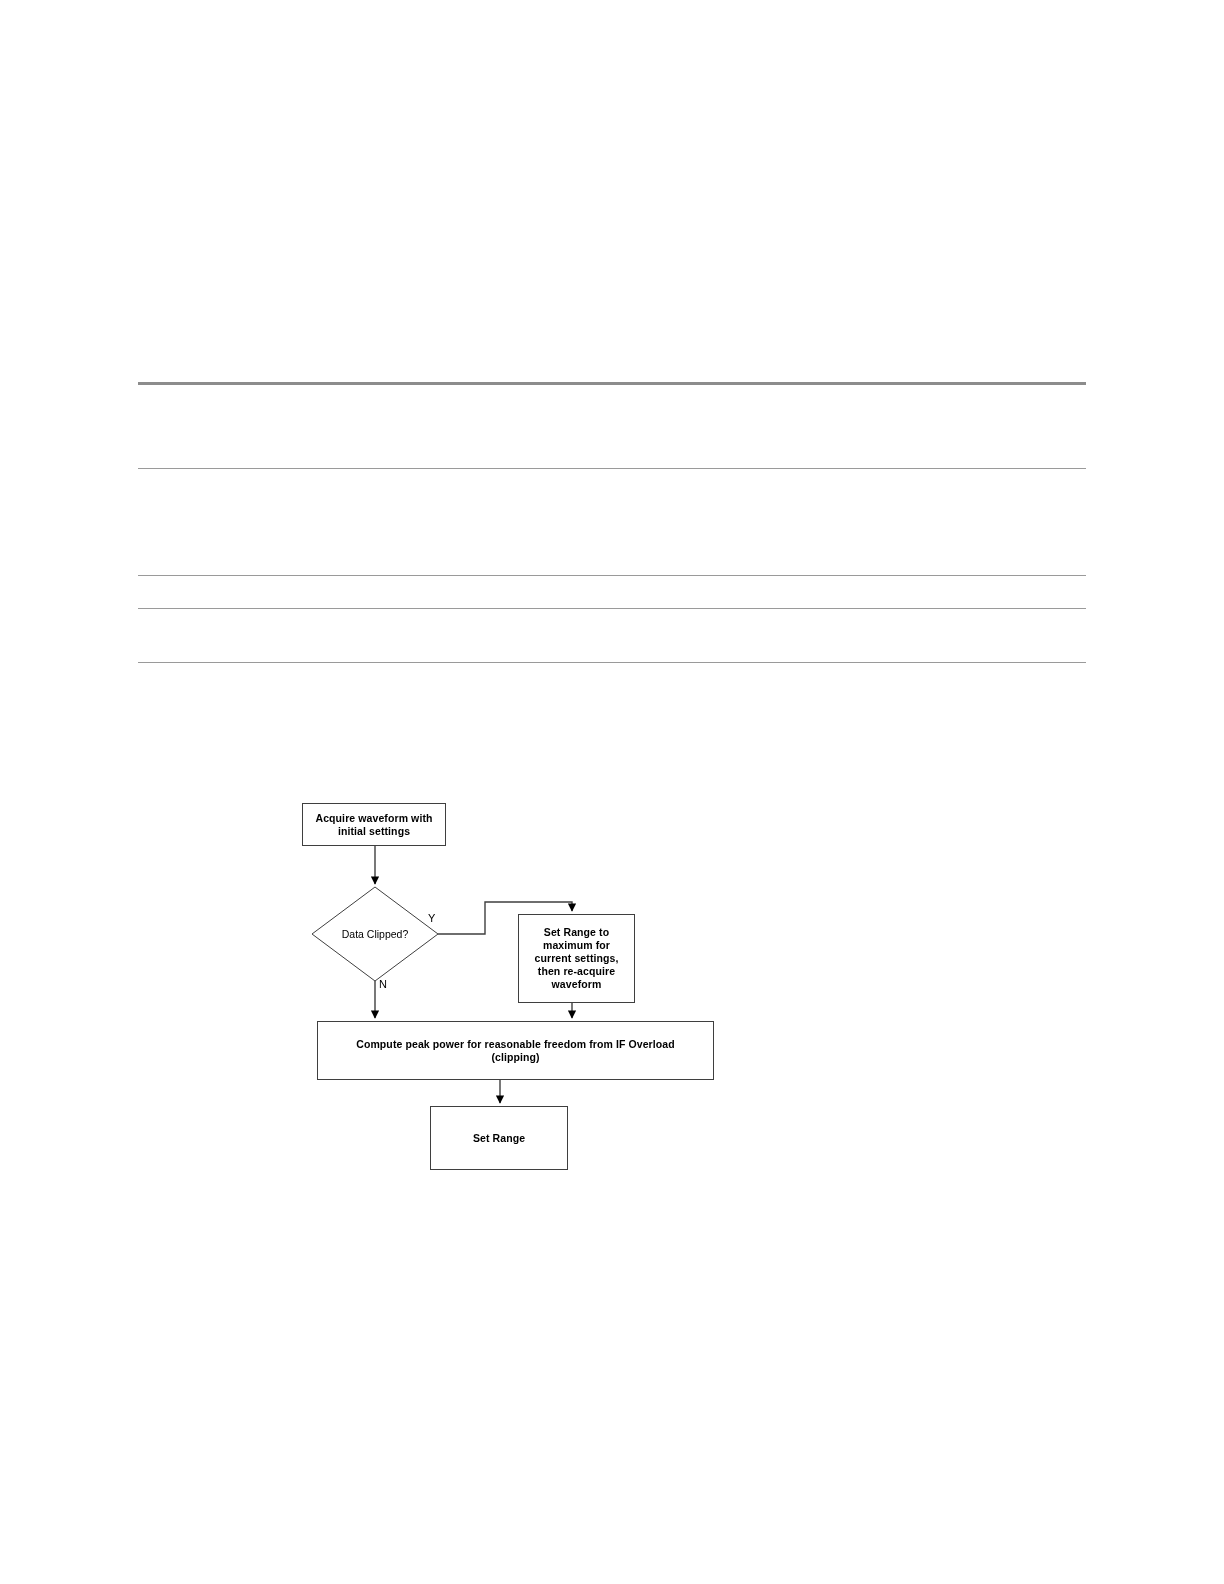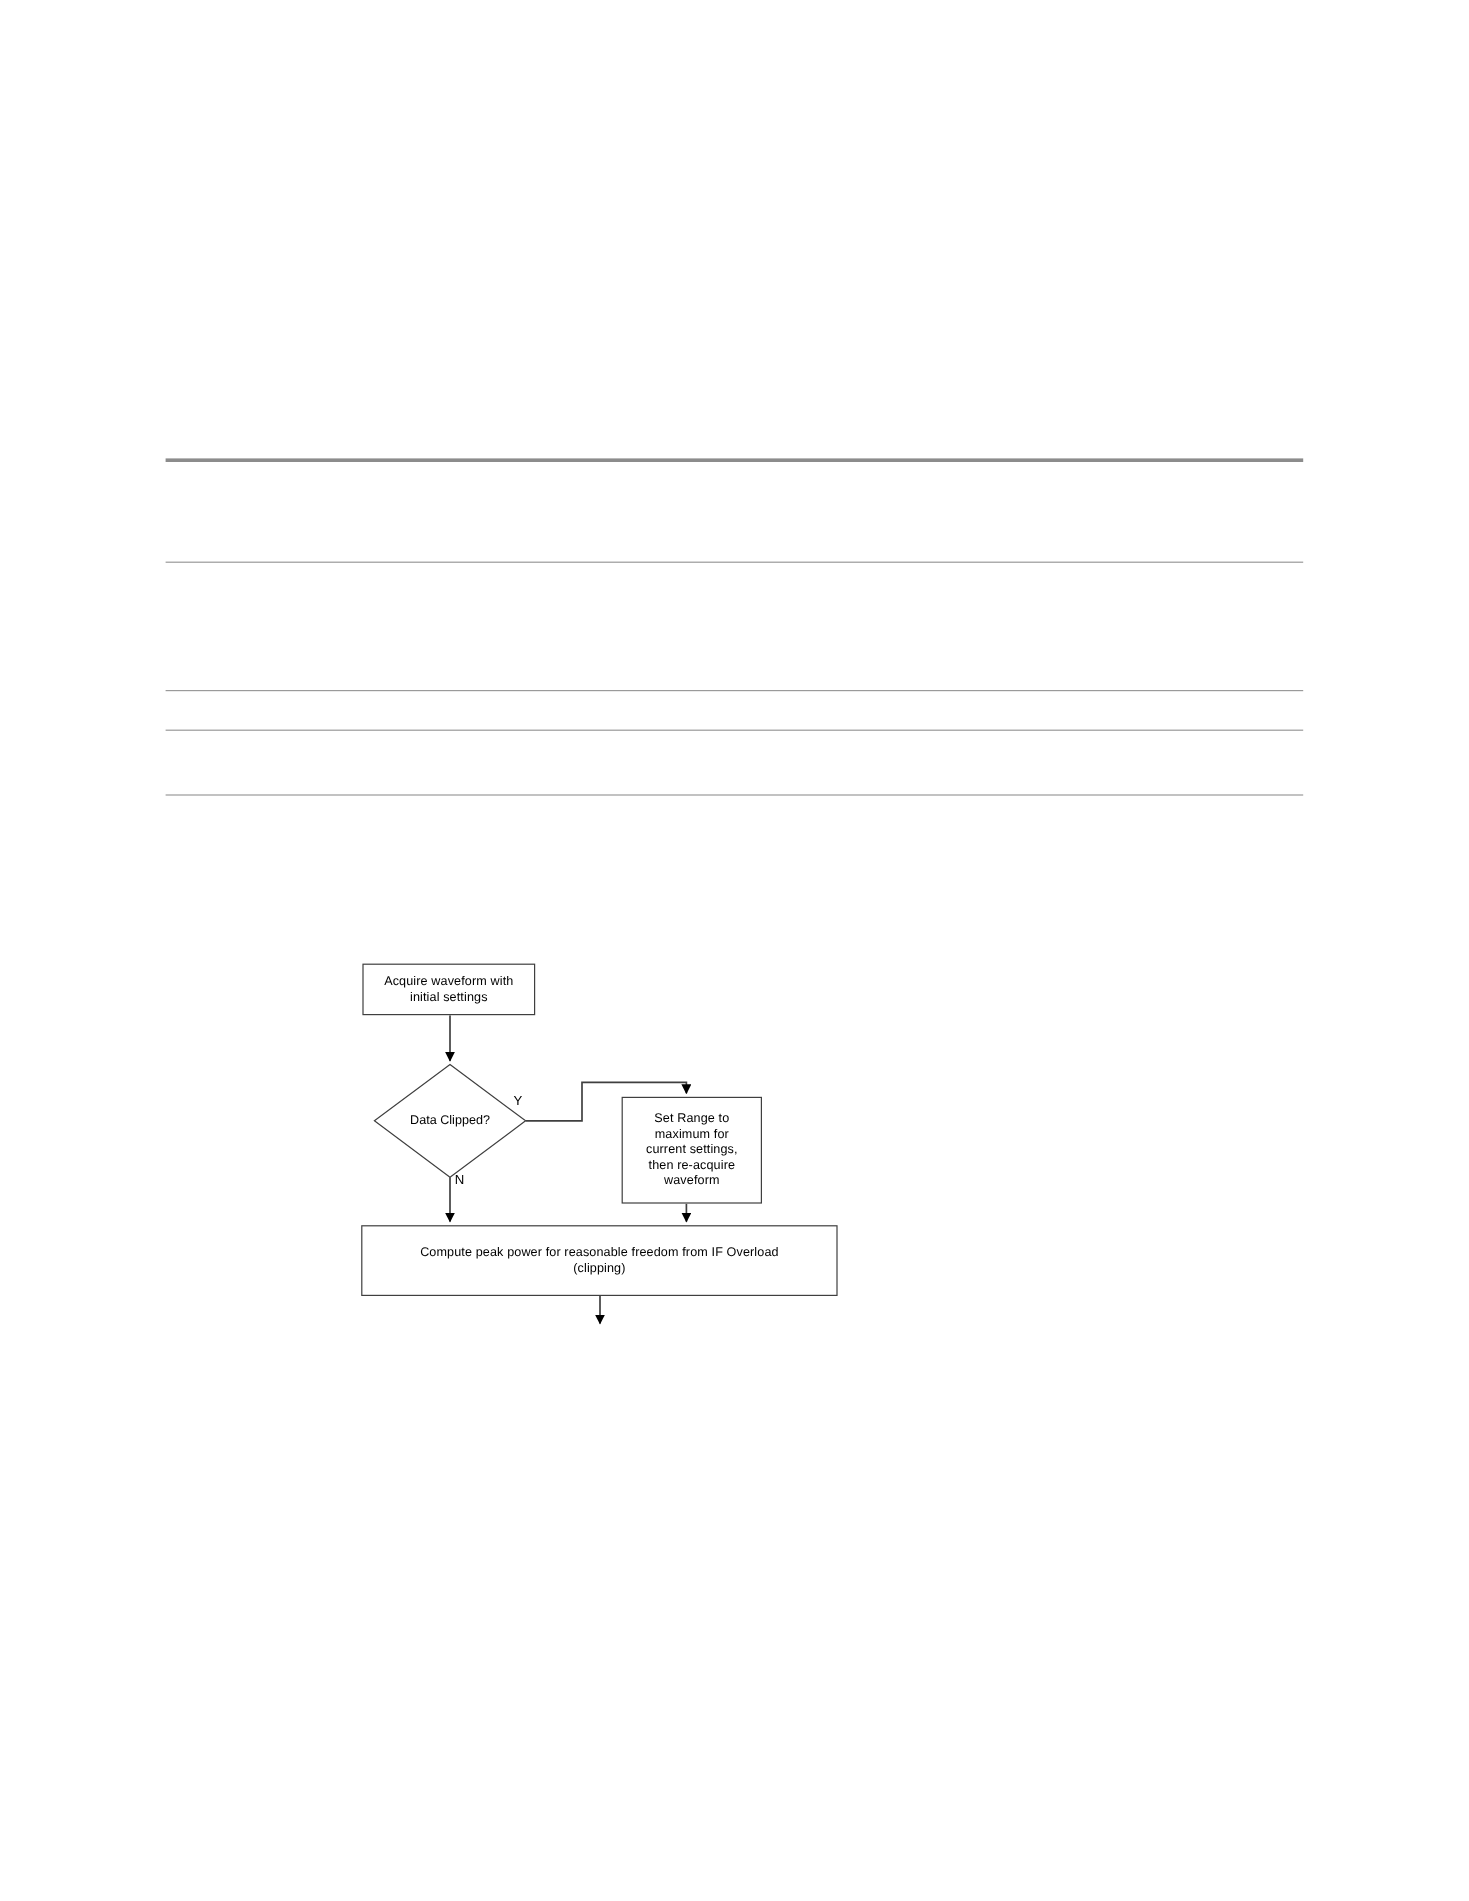--- a/index.html
+++ b/index.html
@@ -59,26 +59,27 @@
     background: #ffffff;
     display: flex;
     align-items: center;
     justify-content: center;
     text-align: center;
     font-size: 10.5px;
     line-height: 13px;
     color: #000000;
     letter-spacing: 0.1px;
     padding: 2px 2px;
+    font-weight: bold;
   }
   .node-label { white-space: pre-line; display: block; width: 100%; }
 
   .n-acquire  { left: 302px; top: 803px;  width: 144px; height: 43px; }
   .n-setmax   { left: 518px; top: 914px;  width: 117px; height: 89px; align-items: center; }
-  .n-compute  { left: 301px; top: 1021px; width: 397px; height: 59px; }
+  .n-compute  { left: 317px; top: 1021px; width: 397px; height: 59px; }
   .n-setrange { left: 430px; top: 1106px; width: 138px; height: 64px; }
 
   .diamond-wrap {
     position: absolute;
     left: 312px;
     top: 887px;
     width: 126px;
     height: 94px;
   }
   .diamond-text {
@@ -155,15 +156,18 @@
 current settings,
 then re-acquire
 waveform</span>
     </div>
 
     <div class="node-box n-compute">
       <span class="node-label">Compute peak power for reasonable freedom from IF Overload
 (clipping)</span>
     </div>
 
+    <div class="node-box n-setrange">
+      <span class="node-label">Set Range</span>
+    </div>
 
   </div>
 </div>
 
 </body></html>

